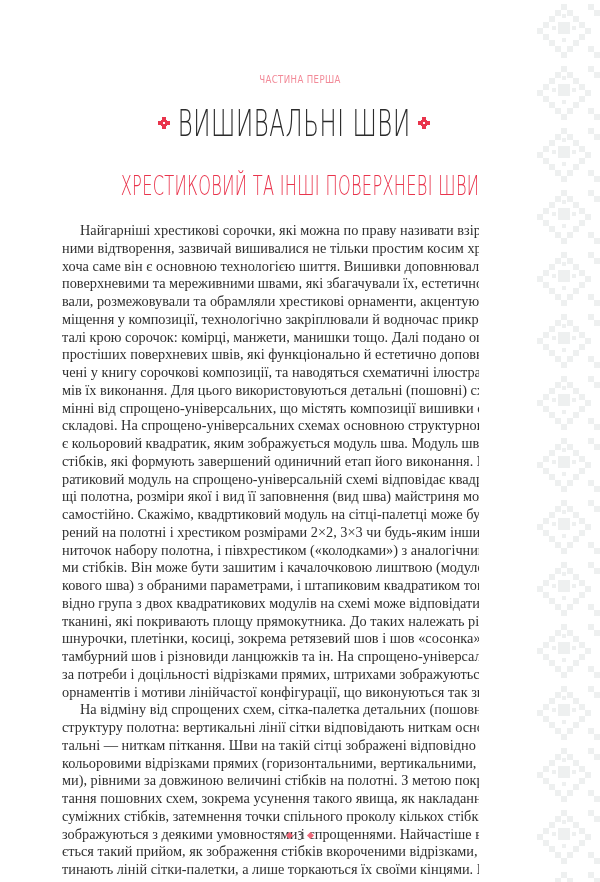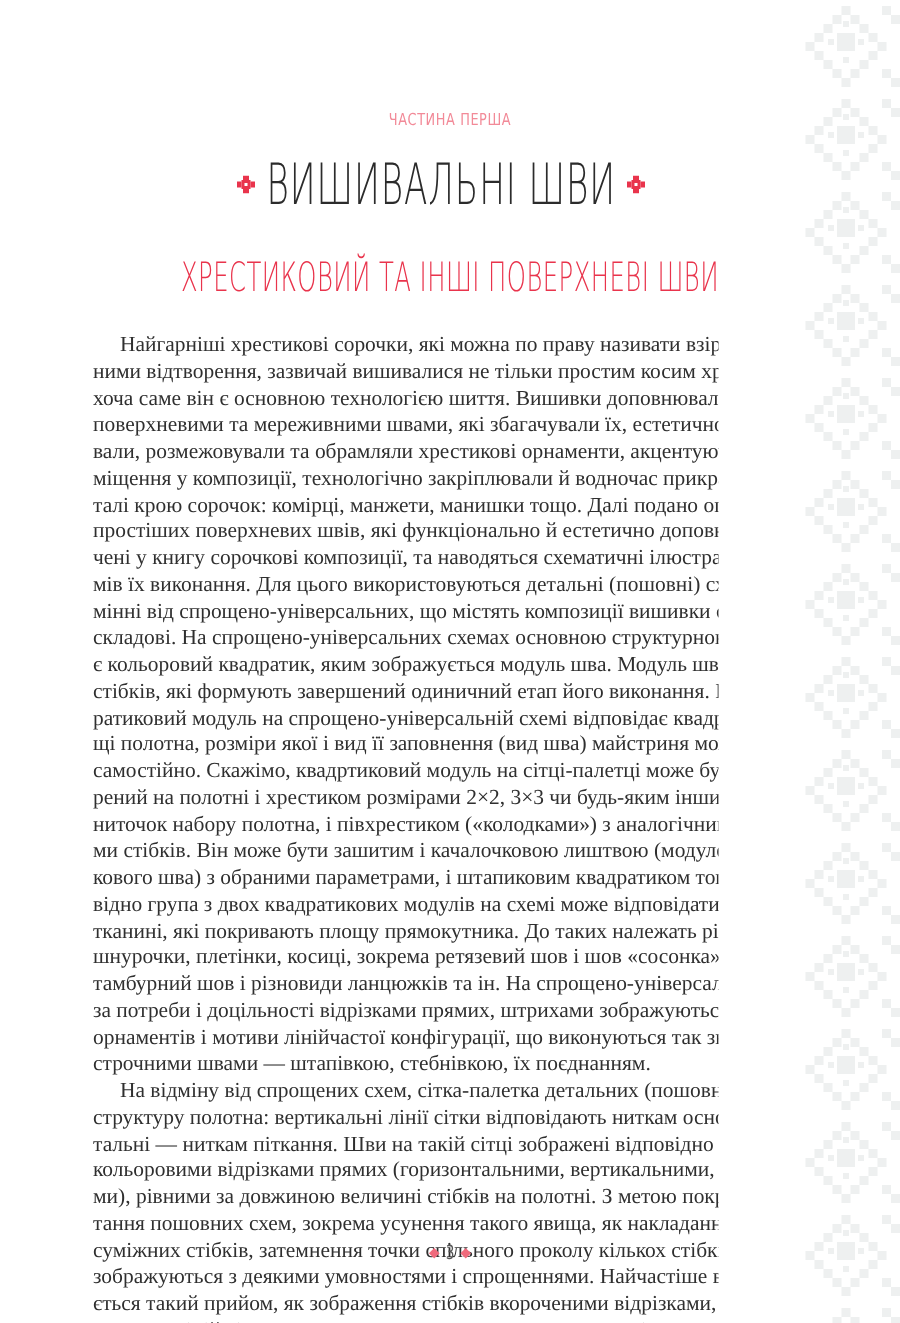--- a/index.html
+++ b/index.html
@@ -149,21 +149,20 @@
     <span class="line">рений на полотні і хрестиком розмірами 2×2, 3×3 чи будь-яким іншим числом</span>
     <span class="line">ниточок набору полотна, і півхрестиком («колодками») з аналогічними розміра-</span>
     <span class="line">ми стібків. Він може бути зашитим і качалочковою лиштвою (модулем качалоч-</span>
     <span class="line">кового шва) з обраними параметрами, і штапиковим квадратиком тощо. Відпо-</span>
     <span class="line">відно група з двох квадратикових модулів на схемі може відповідати швам на</span>
     <span class="line">тканині, які покривають площу прямокутника. До таких належать різноманітні</span>
     <span class="line">шнурочки, плетінки, косиці, зокрема ретязевий шов і шов «сосонка» чи «ялинка»,</span>
     <span class="line">тамбурний шов і різновиди ланцюжків та ін. На спрощено-універсальних схемах</span>
     <span class="line">за потреби і доцільності відрізками прямих, штрихами зображуються елементи</span>
     <span class="line">орнаментів і мотиви лінійчастої конфігурації, що виконуються так званими</span>
-    <span class="line last">строчними швами — штапівкою, стебнівкою, їх поєднанням.</span>
   </div>
   <div>
     <span class="line indent">На відміну від спрощених схем, сітка-палетка детальних (пошовних) відтворює</span>
     <span class="line">структуру полотна: вертикальні лінії сітки відповідають ниткам основи, горизон-</span>
     <span class="line">тальні — ниткам піткання. Шви на такій сітці зображені відповідно орієнтованими</span>
     <span class="line">кольоровими відрізками прямих (горизонтальними, вертикальними, діагональни-</span>
     <span class="line">ми), рівними за довжиною величині стібків на полотні. З метою покращення чи-</span>
     <span class="line">тання пошовних схем, зокрема усунення такого явища, як накладання кінців двох</span>
     <span class="line">суміжних стібків, затемнення точки спільного проколу кількох стібків тощо, вони</span>
     <span class="line">зображуються з деякими умовностями і спрощеннями. Найчастіше використову-</span>

